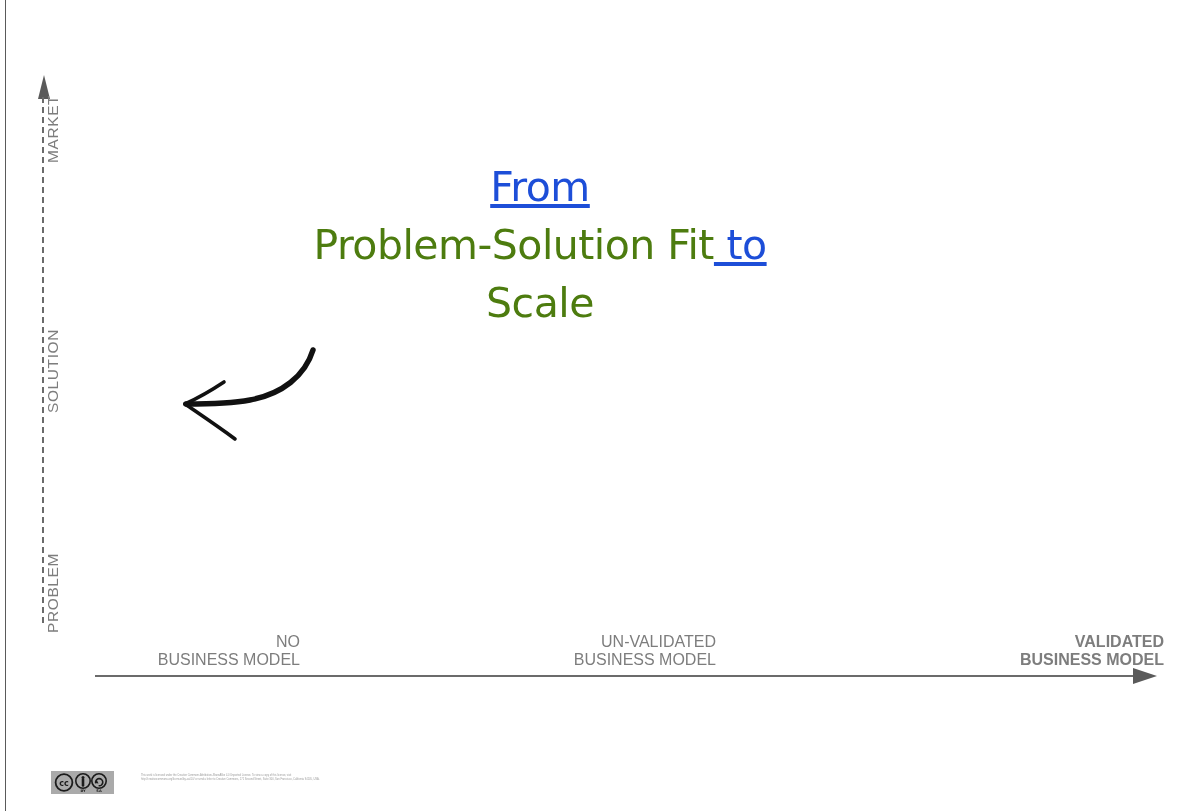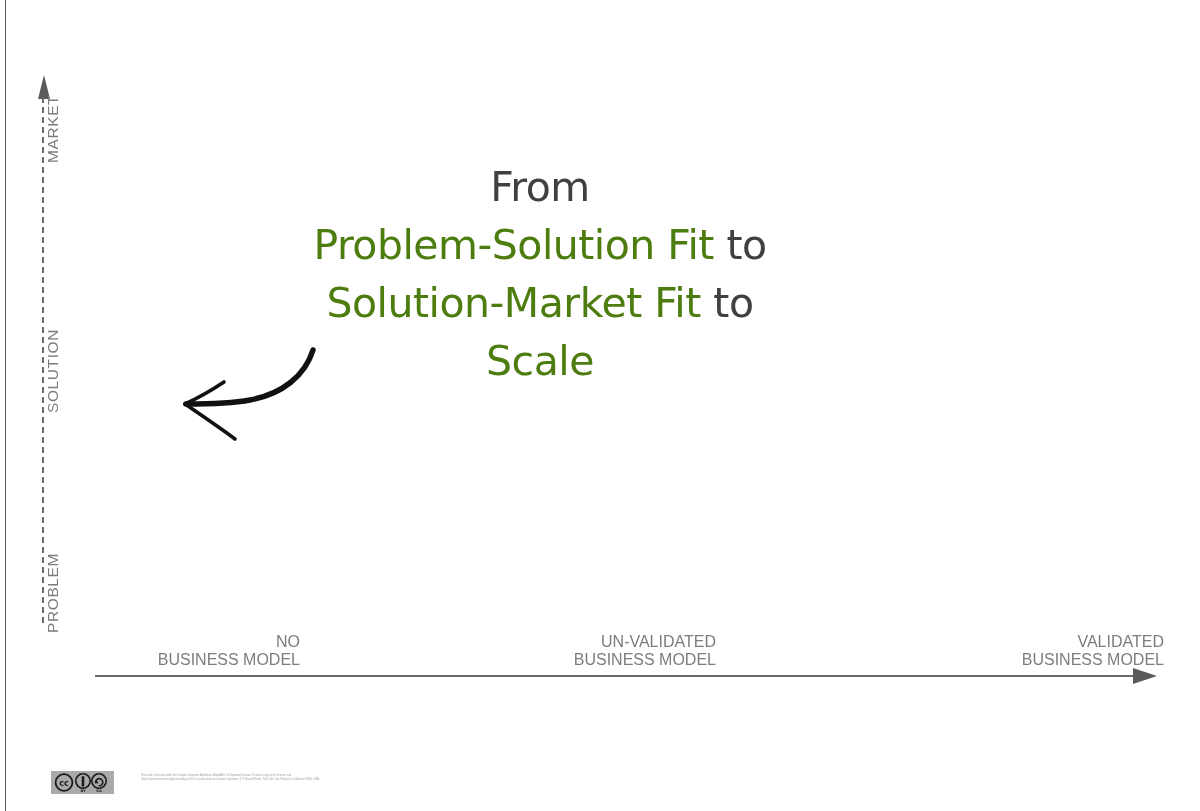--- a/index.html
+++ b/index.html
@@ -99,36 +99,36 @@
     color: #7d7d7d;
     font-size: 16px;
     line-height: 18px;
     text-align: right;
     white-space: nowrap;
     font-family: "Liberation Sans", sans-serif;
   }
   .x-label span { display: block; }
   #x-label-no        { left: 100px; top: 633px; width: 200px; }
   #x-label-unvalid   { left: 516px; top: 633px; width: 200px; }
-  #x-label-valid     { left: 964px; top: 633px; width: 200px; }
+  #x-label-valid     { left: 964px; top: 633px; width: 200px; font-weight: bold; }
 
   
   #headline {
     position: absolute;
     left: 230px;
     top: 158px;
     width: 620px;
     text-align: center;
     font-family: "DejaVu Sans", sans-serif;
     font-size: 41px;
     line-height: 58px;
     letter-spacing: -0.5px;
   }
   .hl-line { display: block; white-space: nowrap; }
-  .hl-gray { color: #404040; }
+  .hl-gray { color: #1d4ed8; text-decoration: underline; }
   .hl-red  { color: #4d7c0f; }
 
   
   #hand-arrow {
     position: absolute;
     left: 172px;
     top: 342px;
     width: 170px;
     height: 110px;
   }
@@ -198,23 +198,20 @@
   </div>
 
   <div id="headline">
     <span class="hl-line">
       <span class="hl-gray">From</span>
     </span>
     <span class="hl-line">
       <span class="hl-red">Problem-Solution Fit</span><span class="hl-gray"> to</span>
     </span>
     <span class="hl-line">
-      <span class="hl-red">Solution-Market Fit</span><span class="hl-gray"> to</span>
-    </span>
-    <span class="hl-line">
       <span class="hl-red">Scale</span>
     </span>
   </div>
 
   <svg id="hand-arrow" viewBox="0 0 170 110">
     <path d="M141 8 C133 34, 110 52, 78 58 C62 61, 44 62, 14 62" fill="none" stroke="#111111" stroke-width="5.5" stroke-linecap="round"></path>
     <path d="M52 40 C40 48, 26 56, 13 62" fill="none" stroke="#111111" stroke-width="3.6" stroke-linecap="round"></path>
     <path d="M13 62 C26 71, 44 83, 63 97" fill="none" stroke="#111111" stroke-width="3.6" stroke-linecap="round"></path>
   </svg>
 

